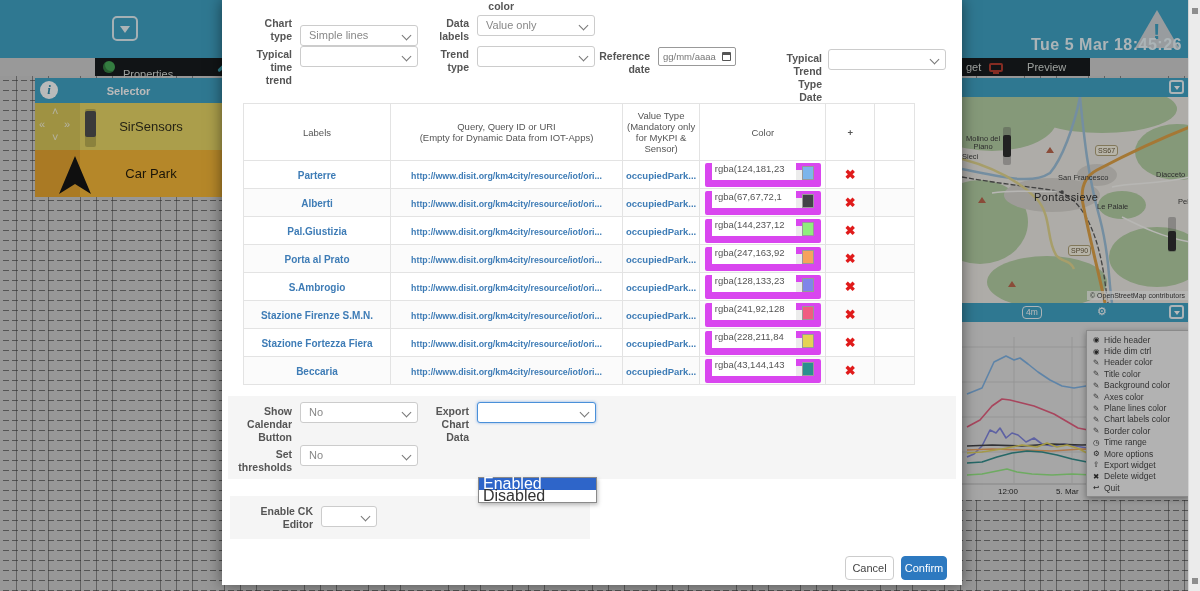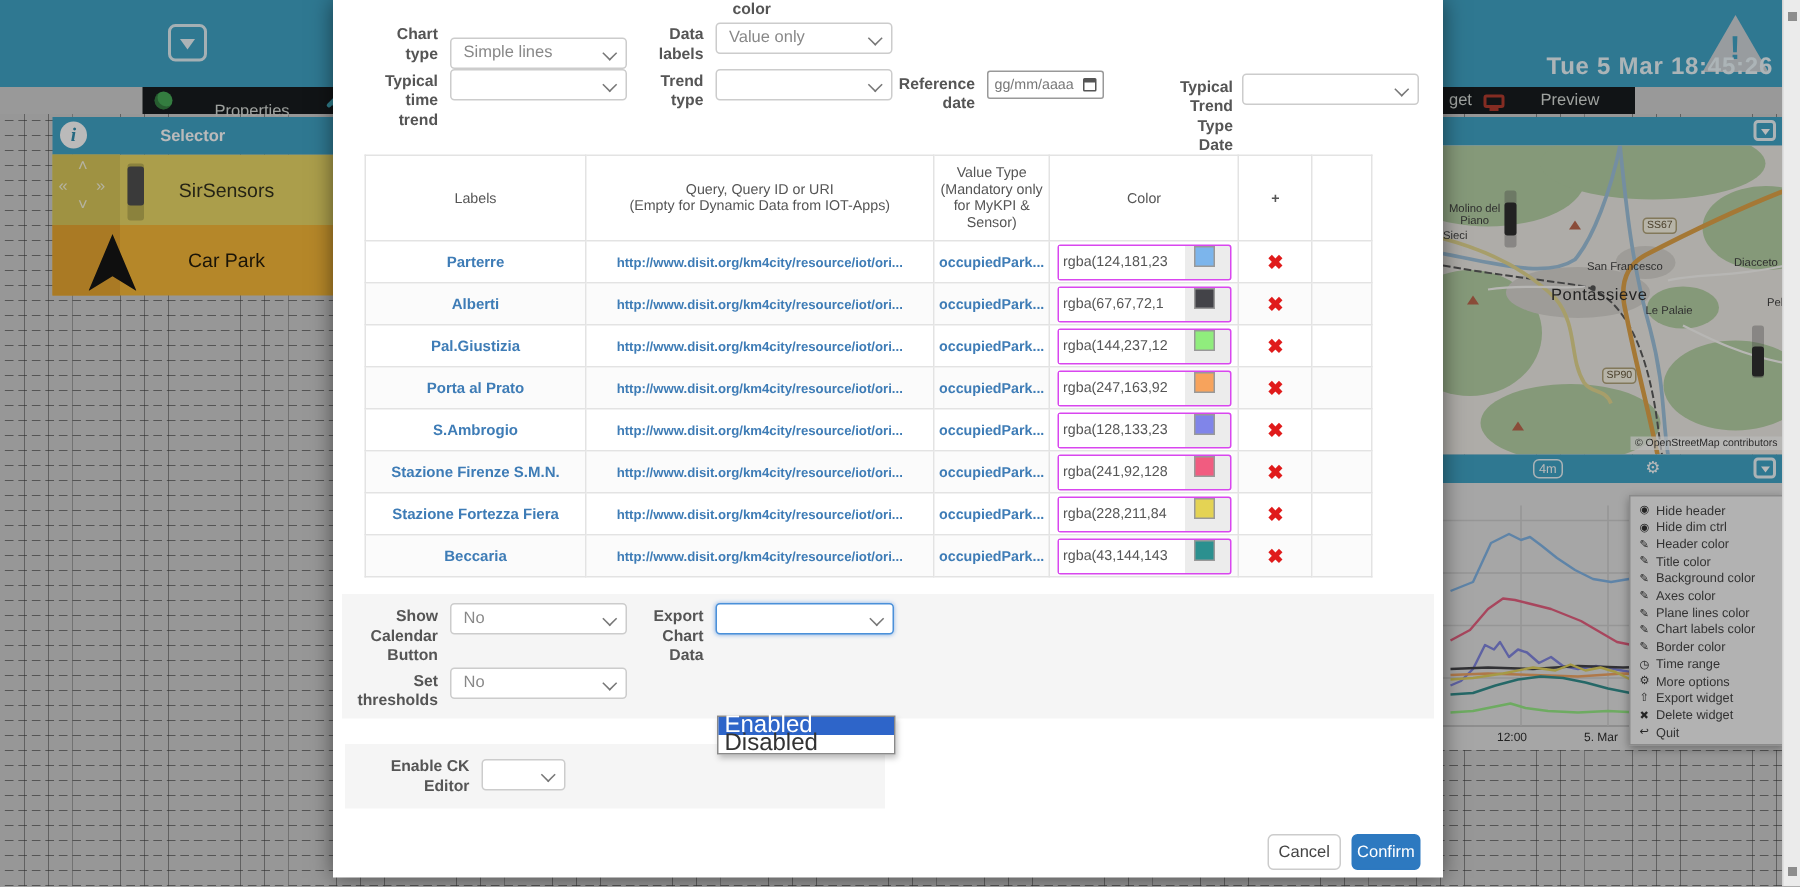--- a/index.html
+++ b/index.html
@@ -82,21 +82,21 @@
   table.cfg{position:absolute;left:21px;top:103px;border-collapse:collapse;table-layout:fixed;}
   table.cfg td{border:1px solid #e3e3e3;text-align:center;vertical-align:middle;padding:0 3px;overflow:hidden;}
   table.cfg tr.hdr td{height:57px;font-size:9.5px;color:#555;}
   table.cfg tr.r td{height:28px;}
   table.cfg tr.r:nth-child(odd) td{background:#fbfbfb;}
   .cell-link{color:#3e7cb6;font-size:10px;font-weight:bold;}
   .cell-q{color:#3e7cb6;font-size:8.8px;font-weight:bold;}
   .cell-vt{color:#3e7cb6;font-size:9.5px;font-weight:bold;}
   .plus-ic{color:#1a6fd4;font-size:18px;font-weight:bold;}
   .x-ic{color:#e01b1b;font-size:13px;font-weight:bold;}
-  .colorbox{display:flex;align-items:flex-start;border:1px solid #d946ef;background:#ececec;border-radius:2px;height:24px;width:116px;margin:0 auto;}
+  .colorbox{display:flex;align-items:flex-end;border:7px solid #d946ef;background:#ececec;border-radius:2px;height:24px;width:116px;margin:0 auto;}
   .colorbox input{border:none;outline:none;width:84px;height:22px;font-size:9.5px;color:#555;padding:0 3px;background:#fff;}
   .swatch{width:14px;height:14px;margin-left:6px;border:1px solid #999;}
 
   .graysec{position:absolute;background:#f5f5f5;}
   .btn{position:absolute;height:24px;border-radius:4px;font-size:11px;display:flex;align-items:center;justify-content:center;}
   .btn-cancel{left:623px;top:556px;width:49px;background:#fff;border:1px solid #ccc;color:#444;}
   .btn-confirm{left:679px;top:556px;width:46px;background:#2d79c0;border:1px solid #2d79c0;color:#fff;}
 
   .dd-pop{position:absolute;left:256px;top:477px;width:119px;background:#fff;border:1px solid #8a8a8a;z-index:25;box-shadow:1px 2px 4px rgba(0,0,0,.25);}
   .dd-opt{height:12px;font-size:16px;line-height:12px;padding:0 4px;color:#333;}
@@ -113,21 +113,21 @@
     <div class="topbar">
       <span class="caret-box" style="left:112px;top:16px;"></span>
       <div class="warn"></div>
       <div class="clock">Tue 5 Mar 18:45:26</div>
     </div>
 
     <div class="graystrip"></div>
 
     <div class="tabbar" style="left:95px;width:137px;">
       <span class="palette-ic"></span>
-      <span style="flex:1;text-align:center;margin-top:13px;">Properties</span>
+      <span style="flex:1;margin-top:13px;">Properties</span>
       <span class="wrench-ic"></span>
     </div>
     <div class="tabbar" style="left:958px;width:132px;">
       <span>get</span>
       <span class="monitor-ic"></span>
       <span style="flex:1;text-align:center;">Preview</span>
     </div>
 
     <div class="selector">
       <div class="sel-head">

